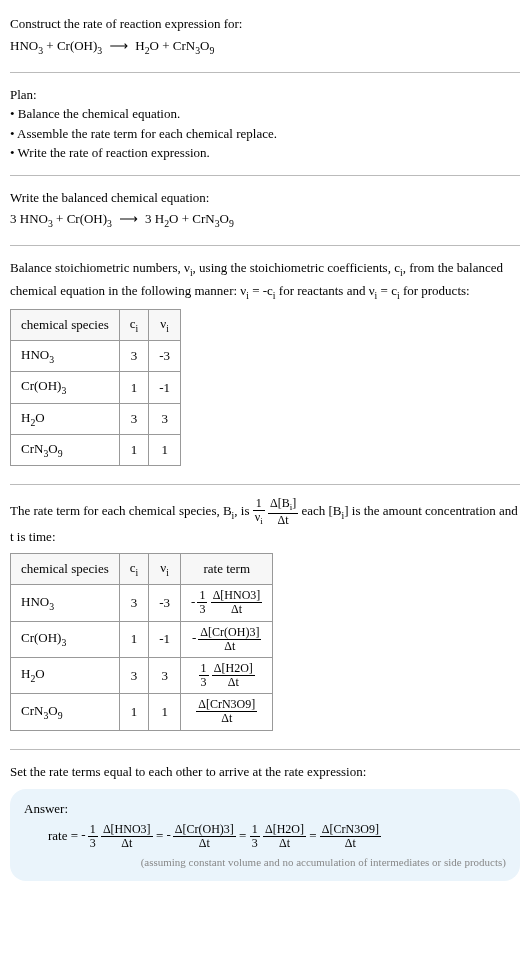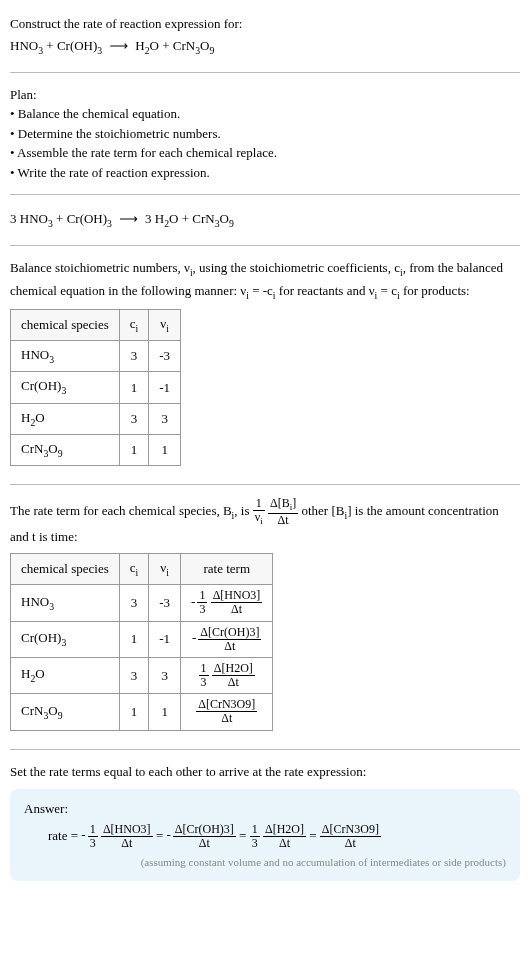--- a/index.html
+++ b/index.html
@@ -9,21 +9,21 @@
 .eq-line { margin: 2px 0; }
 sub { font-size: 0.75em; }
 .arrow { display: inline-block; margin: 0 4px; }
 table.stoich { border-collapse: collapse; margin: 6px 0; padding-left: 48px; }
 table.stoich th, table.stoich td { border: 1px solid #999; padding: 4px 10px; text-align: center; font-weight: normal; }
 table.stoich th { background: #f7f7f7; }
 .frac { display: inline-block; vertical-align: middle; text-align: center; font-size: 12px; line-height: 1.1; }
 .frac .num { display: block; border-bottom: 1px solid #000; padding: 0 2px; }
 .frac .den { display: block; padding: 0 2px; }
 .note { color: #888; font-size: 11px; margin-top: 4px; }
-.answer-box { background: #eaf4fb; border-radius: 8px; padding: 10px 14px; margin: 8px 0 4px 0; }
+.answer-box { background: #eaf4fb; border-radius: 16px; padding: 10px 14px; margin: 8px 0 4px 0; }
 .answer-box .ans-label { font-size: 13px; margin-bottom: 4px; }
 .answer-box .ans-rate { font-size: 13px; padding-left: 24px; }
 .answer-box .ans-note { color: #888; font-size: 11px; text-align: right; margin-top: 4px; }
 .rate-eq { white-space: nowrap; }
 .minus { margin-right: 2px; }
 .mid { vertical-align: middle; }
 .sm { font-size: 12px; }
 </style>
 </head>
 <body>
@@ -34,27 +34,27 @@
     <span><span>HNO</span><sub>3</sub></span><span><span> + Cr(OH)</span><sub>3</sub></span>
     <span class="arrow">⟶</span>
     <span><span>H</span><sub>2</sub><span>O + CrN</span><sub>3</sub><span>O</span><sub>9</sub></span>
   </div>
 </div>
 <hr class="hr">
 
 <div class="section">
   <div>Plan:</div>
   <div>• <span>Balance the chemical equation.</span></div>
-  <div>• <span>Determine the stoichiometric numbers.</span></div>
   <div>• <span>Assemble the rate term for each chemical replace.</span></div>
   <div>• <span>Write the rate of reaction expression.</span></div>
 </div>
 <hr class="hr">
 
 <div class="section">
+  <div>Write the balanced chemical equation:</div>
   <div class="eq-line">
     <span>3 HNO</span><sub>3</sub><span> + Cr(OH)</span><sub>3</sub>
     <span class="arrow">⟶</span>
     <span>3 H</span><sub>2</sub><span>O + CrN</span><sub>3</sub><span>O</span><sub>9</sub>
   </div>
 </div>
 <hr class="hr">
 
 <div class="section">
   <div>
@@ -90,21 +90,21 @@
   </tbody>
     </table>
 </div>
 <hr class="hr">
 
 <div class="section">
   <div>
     <span>The rate term for each chemical species, B</span><sub>i</sub><span>, is </span>
     <span class="frac mid"><span class="num">1</span><span class="den"><span>ν</span><sub>i</sub></span></span>
     <span class="frac mid"><span class="num"><span>Δ[B</span><sub>i</sub><span>]</span></span><span class="den">Δt</span></span>
-    <span> other [B</span><sub>i</sub><span>] is the amount concentration and t is time:</span>
+    <span> each [B</span><sub>i</sub><span>] is the amount concentration and t is time:</span>
   </div>
 
   <table class="stoich">
     <tbody>
         <tr>
       <th>chemical species</th>
       <th><span>c</span><sub>i</sub></th>
       <th><span>ν</span><sub>i</sub></th>
       <th>rate term</th>
     </tr>

